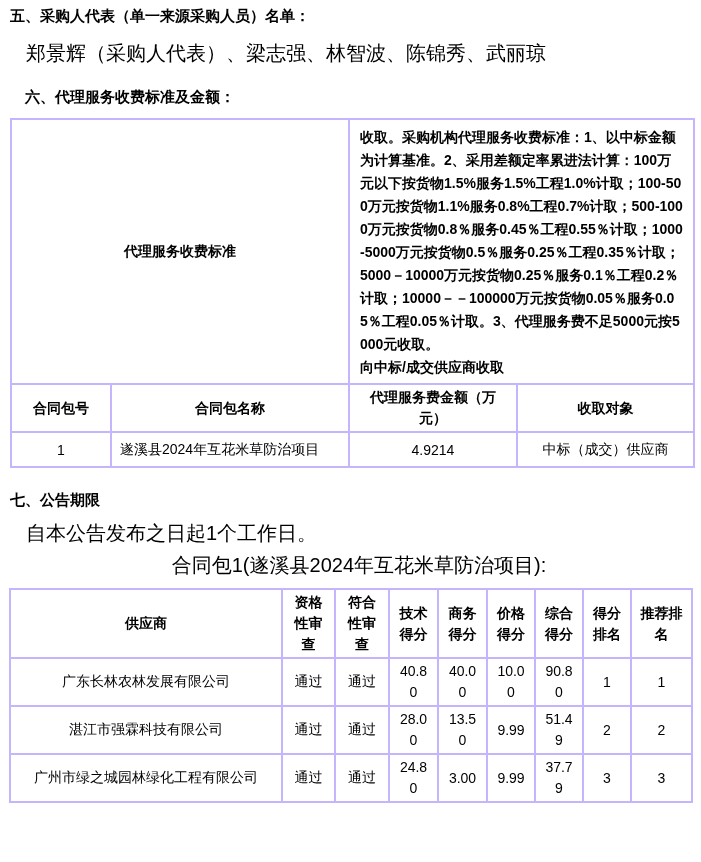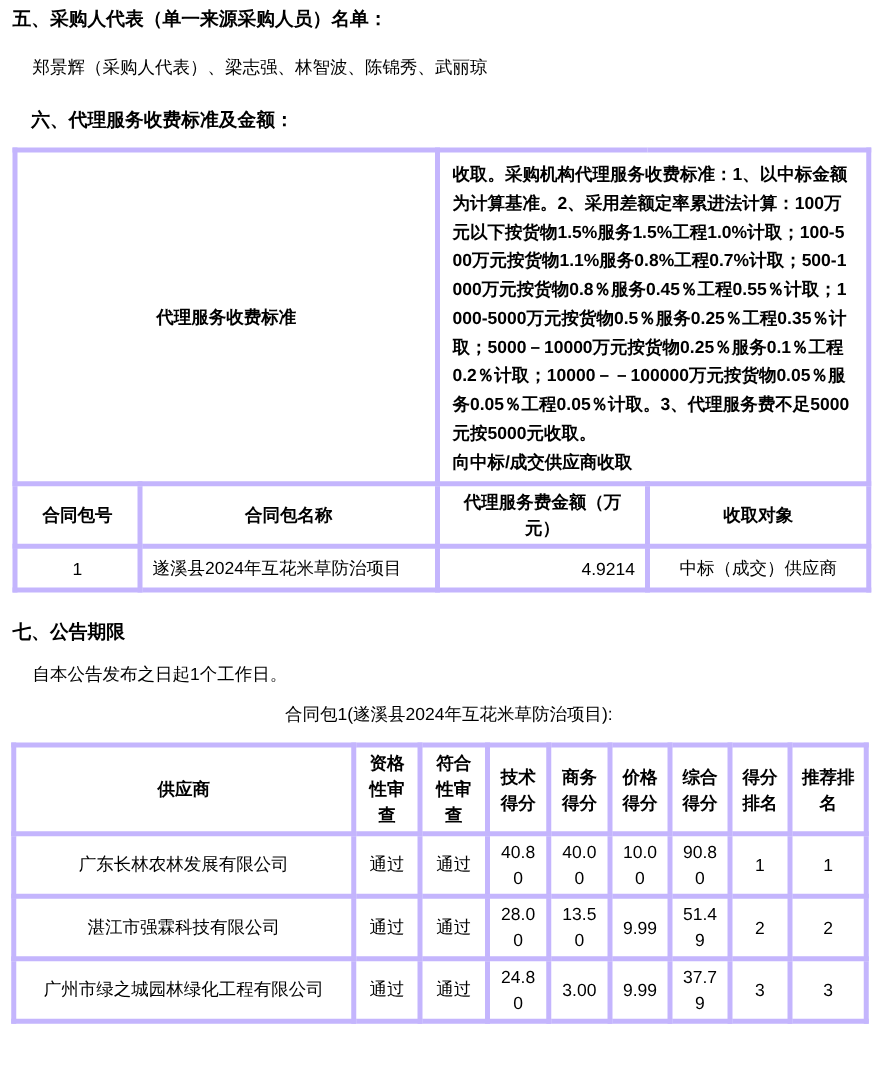--- a/index.html
+++ b/index.html
@@ -8,41 +8,41 @@
     width: 701px;
     height: 862px;
     background: #ffffff;
     color: #000000;
     font-family: "Liberation Sans", "DejaVu Sans", sans-serif;
     font-size: 14px;
     padding: 5px 9px;
     overflow: hidden;
   }
   .sec-heading { font-weight: bold; font-size: 15px; line-height: 17px; }
-  .body-text { font-size: 14px; line-height: 16px; }
+  .body-text { font-size: 20px; line-height: 16px; }
 
   #s5-heading    { margin: 2px 0 0 1px; }
   #expert-names  { margin: 21px 0 0 17px; }
   #s6-heading    { margin: 27px 0 0 16px; }
 
   table { border-collapse: collapse; table-layout: fixed; }
-  td, th { border: 4px solid #c4b5fd; font-size: 14px; }
+  td, th { border: 2px solid #c4b5fd; font-size: 14px; }
   th { font-weight: bold; text-align: center; }
 
   .fee-table { width: 683px; margin: 13px 0 0 1px; }
   .fee-standard-label-cell {
     text-align: center; vertical-align: middle;
     font-weight: bold; height: 262px; padding: 2px 8px;
   }
   .fee-text-cell { vertical-align: top; padding: 6px 10px 4px 10px; }
   .fee-text { font-weight: bold; line-height: 23px; word-break: break-all; text-align: left; }
   .fee-header-row th { height: 45px; line-height: 21px; padding: 2px 8px; }
   .fee-data-row td { height: 35px; padding: 2px 8px; }
   .ta-left { text-align: left; }
-  .ta-right { text-align: right; }
+  .ta-right { text-align: center; }
   .ta-center { text-align: center; }
 
   #s7-heading   { margin: 23px 0 0 1px; }
   #s7-body      { margin: 17px 0 0 17px; }
   #s8-heading   { margin: 19px 0 0 1px; }
   #package-line { margin: 16px 0 0 17px; text-align: center; }
 
   .score-table { width: 682px; margin: 15px 0 0 0; }
   .score-table th { height: 67px; line-height: 21px; padding: 2px 6px; }
   .score-table td { height: 47px; text-align: center; vertical-align: middle; padding: 2px 6px; }

